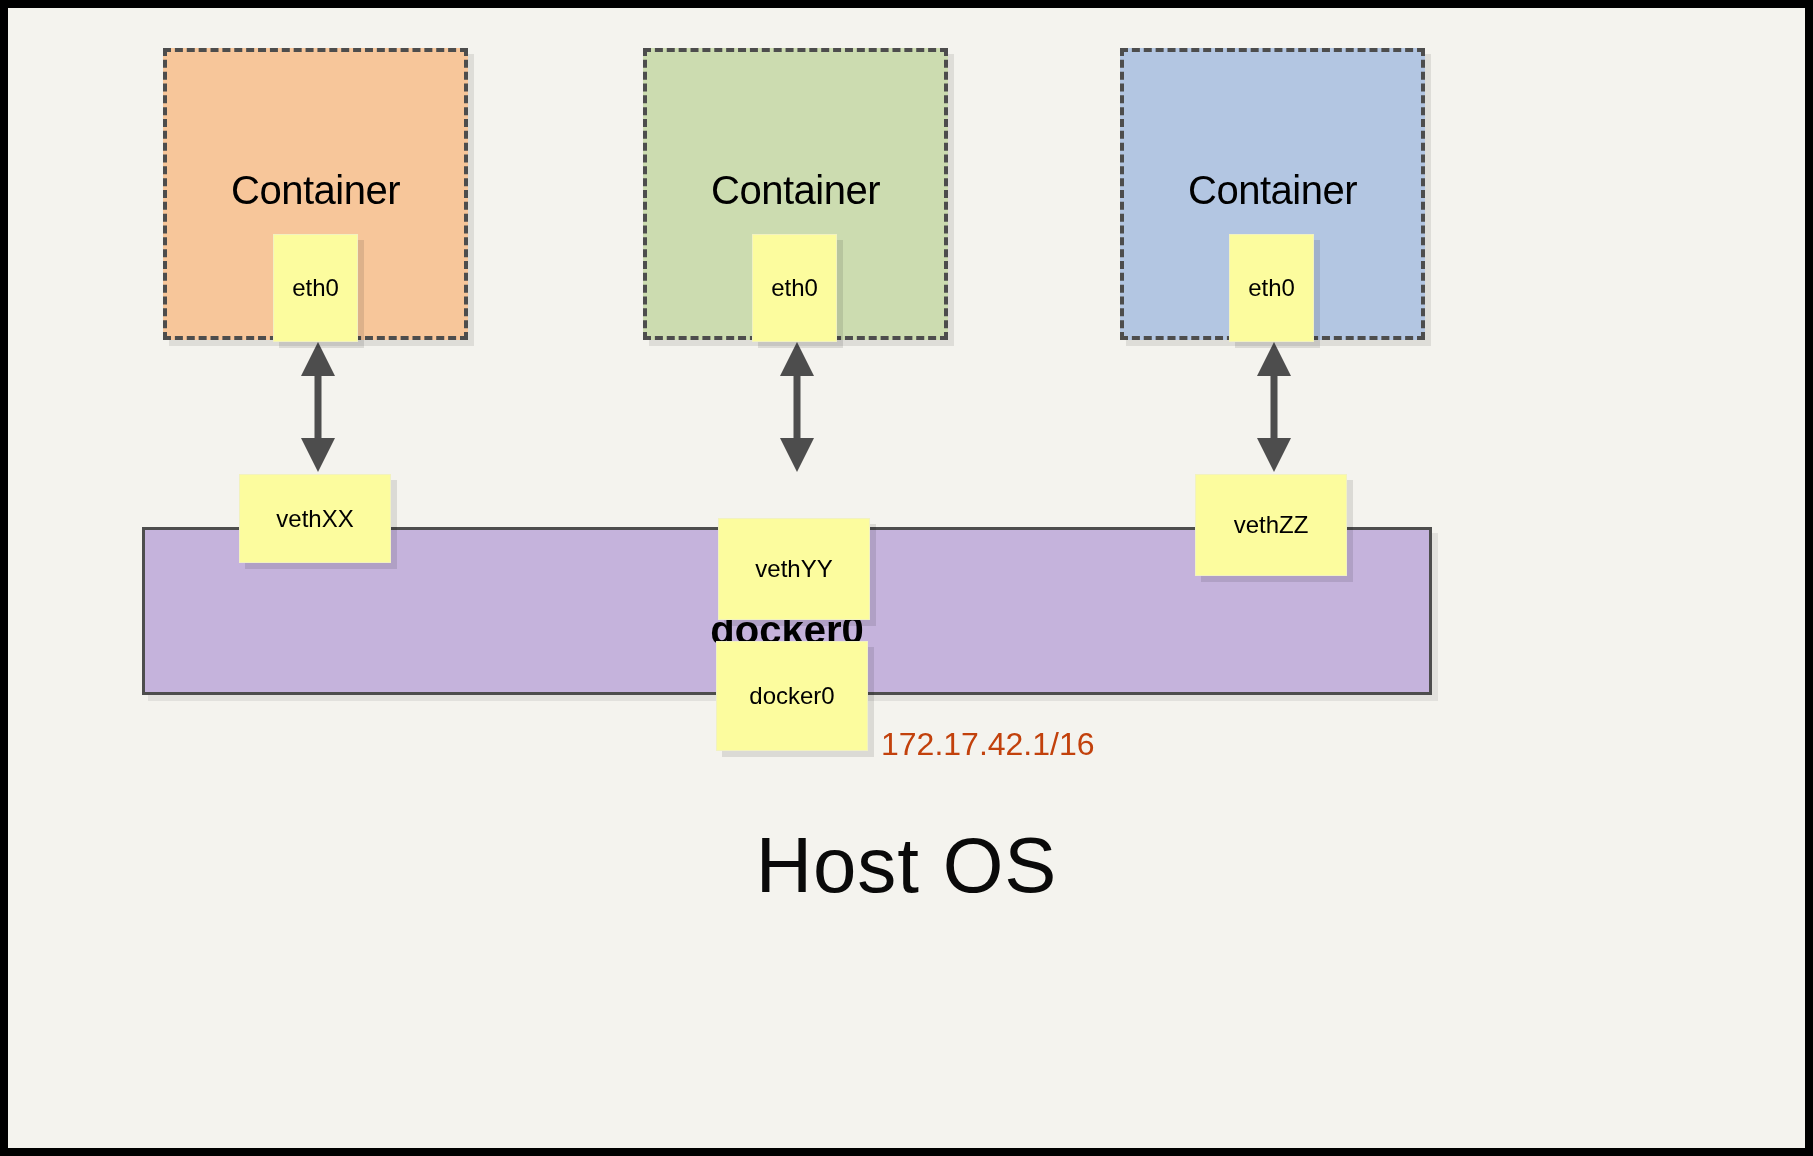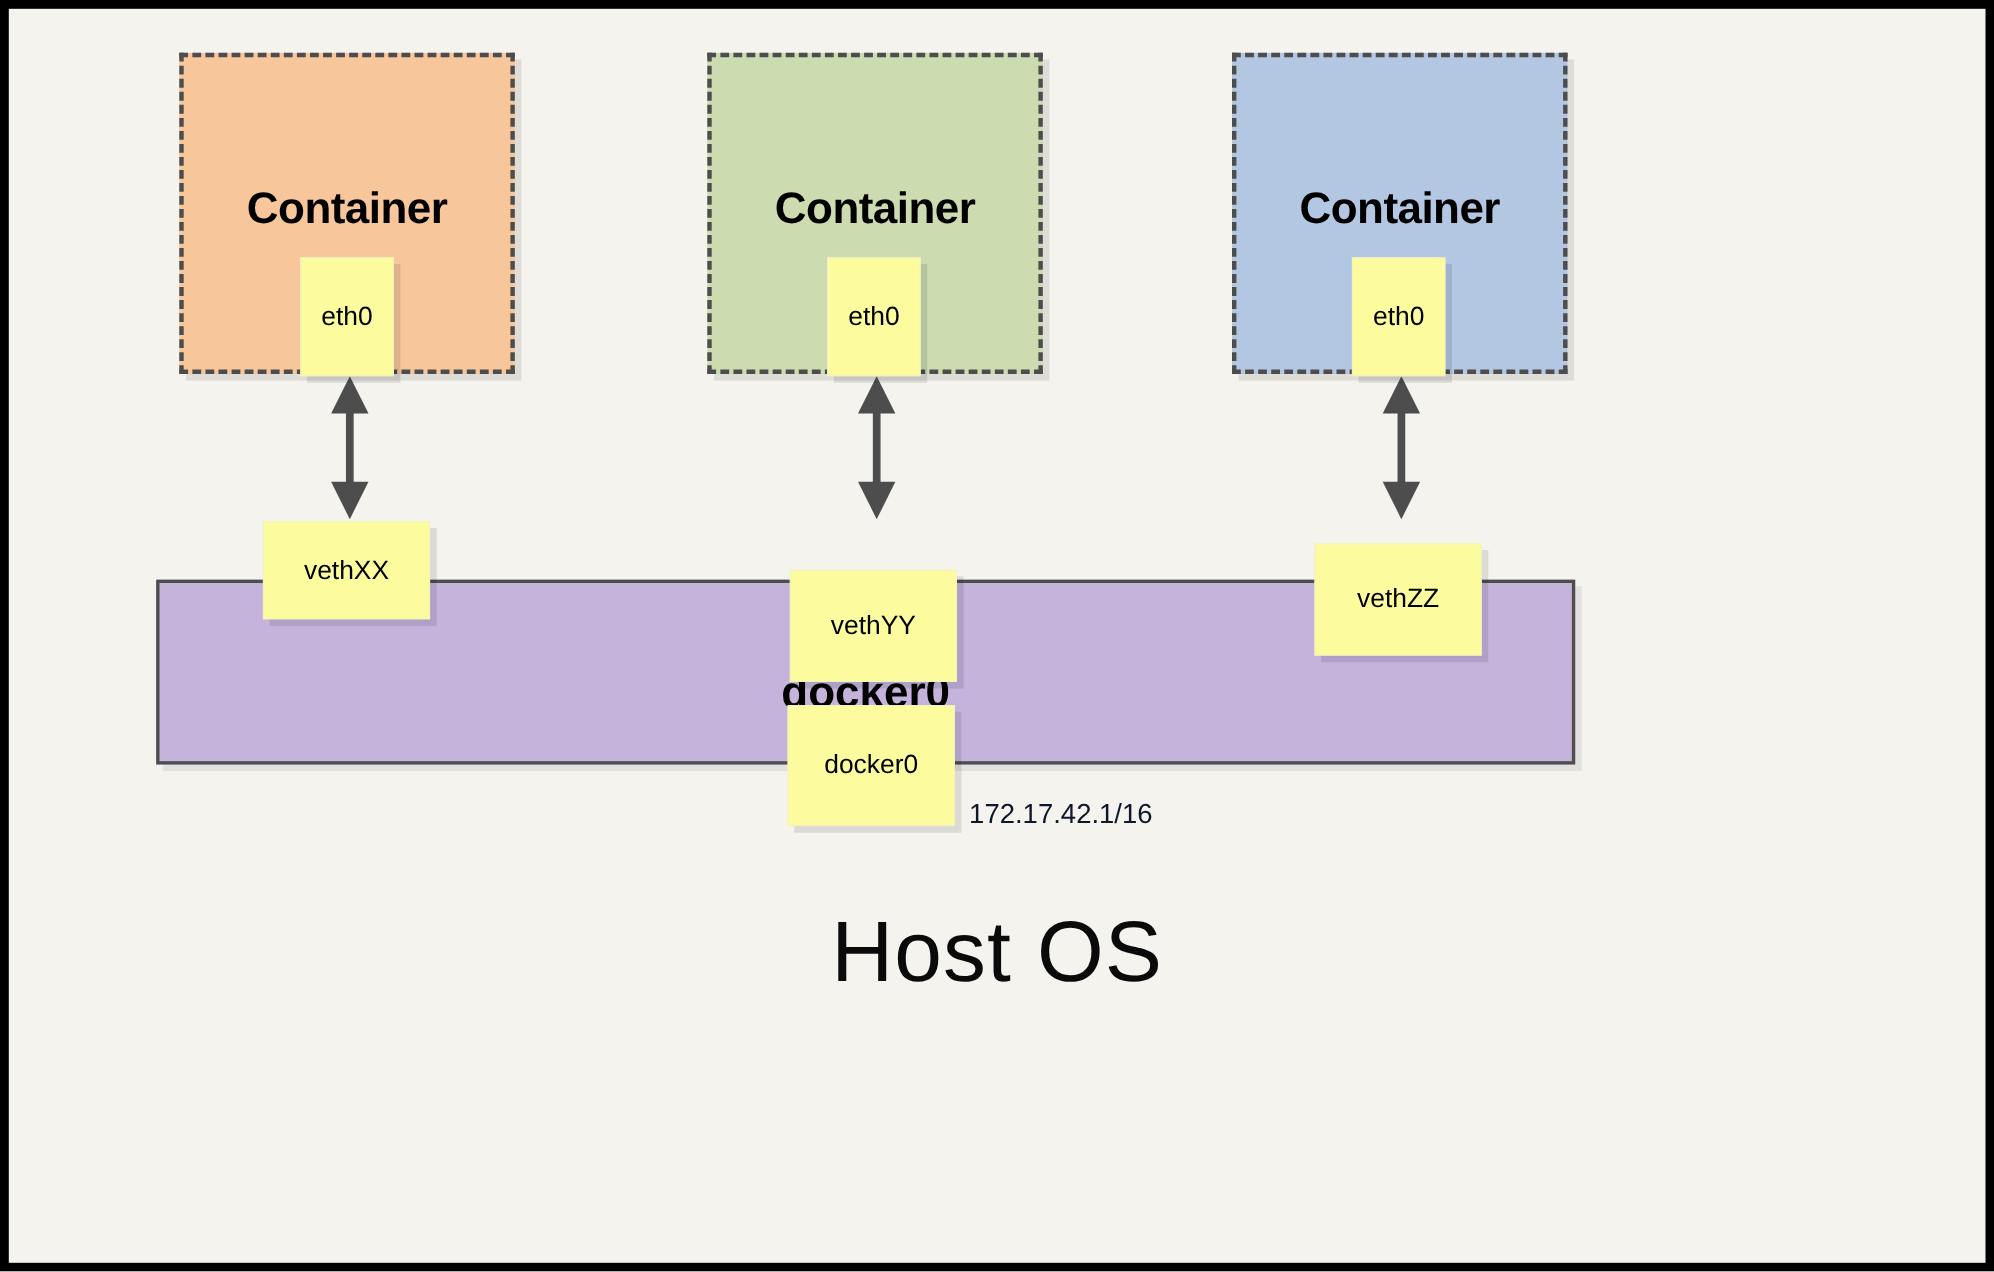--- a/index.html
+++ b/index.html
@@ -36,21 +36,21 @@
     border: 4px dashed #4d4d4d;
     box-shadow: 6px 6px 0 0 rgba(0,0,0,0.09);
   }
   .container-title {
     position: absolute;
     left: 0;
     right: 0;
     top: 116px;
     text-align: center;
     font-size: 40px;
-    font-weight: bold;
+    font-weight: normal;
     color: #000000;
     letter-spacing: -0.5px;
   }
 
   
   .yellow-box {
     position: absolute;
     box-sizing: border-box;
     background: #fdfd96;
     background: #fcfc9e;
@@ -86,22 +86,22 @@
 
   
   .arrow {
     position: absolute;
     z-index: 3;
   }
 
   
   .plain-label {
     position: absolute;
-    font-size: 25px;
-    color: #0f172a;
+    font-size: 32px;
+    color: #c2410c;
     white-space: nowrap;
     z-index: 6;
   }
   #host-os-label {
     position: absolute;
     left: 0;
     right: 0;
     text-align: center;
     font-size: 78px;
     color: #0a0a0a;
@@ -158,21 +158,21 @@
     </div>
 
     <div class="yellow-box" style="left:231px; top:466px; width:152px; height:89px;">
       <span>vethXX</span>
     </div>
 
     <div class="yellow-box" style="left:710px; top:466px; width:152px; height:102px;margin-top:44px;">
       <span>vethYY</span>
     </div>
 
-    <div class="yellow-box" style="left:1187px; top:466px; width:152px; height:102px;margin-top:20px;">
+    <div class="yellow-box" style="left:1187px; top:466px; width:152px; height:102px;">
       <span>vethZZ</span>
     </div>
 
     <div class="yellow-box" style="left:708px; top:633px; width:152px; height:110px;">
       <span>docker0</span>
     </div>
 
     <div class="plain-label" style="left:873px; top:718px;">172.17.42.1/16</div>
 
     <div id="host-os-label" style="top:812px;">Host OS</div>

